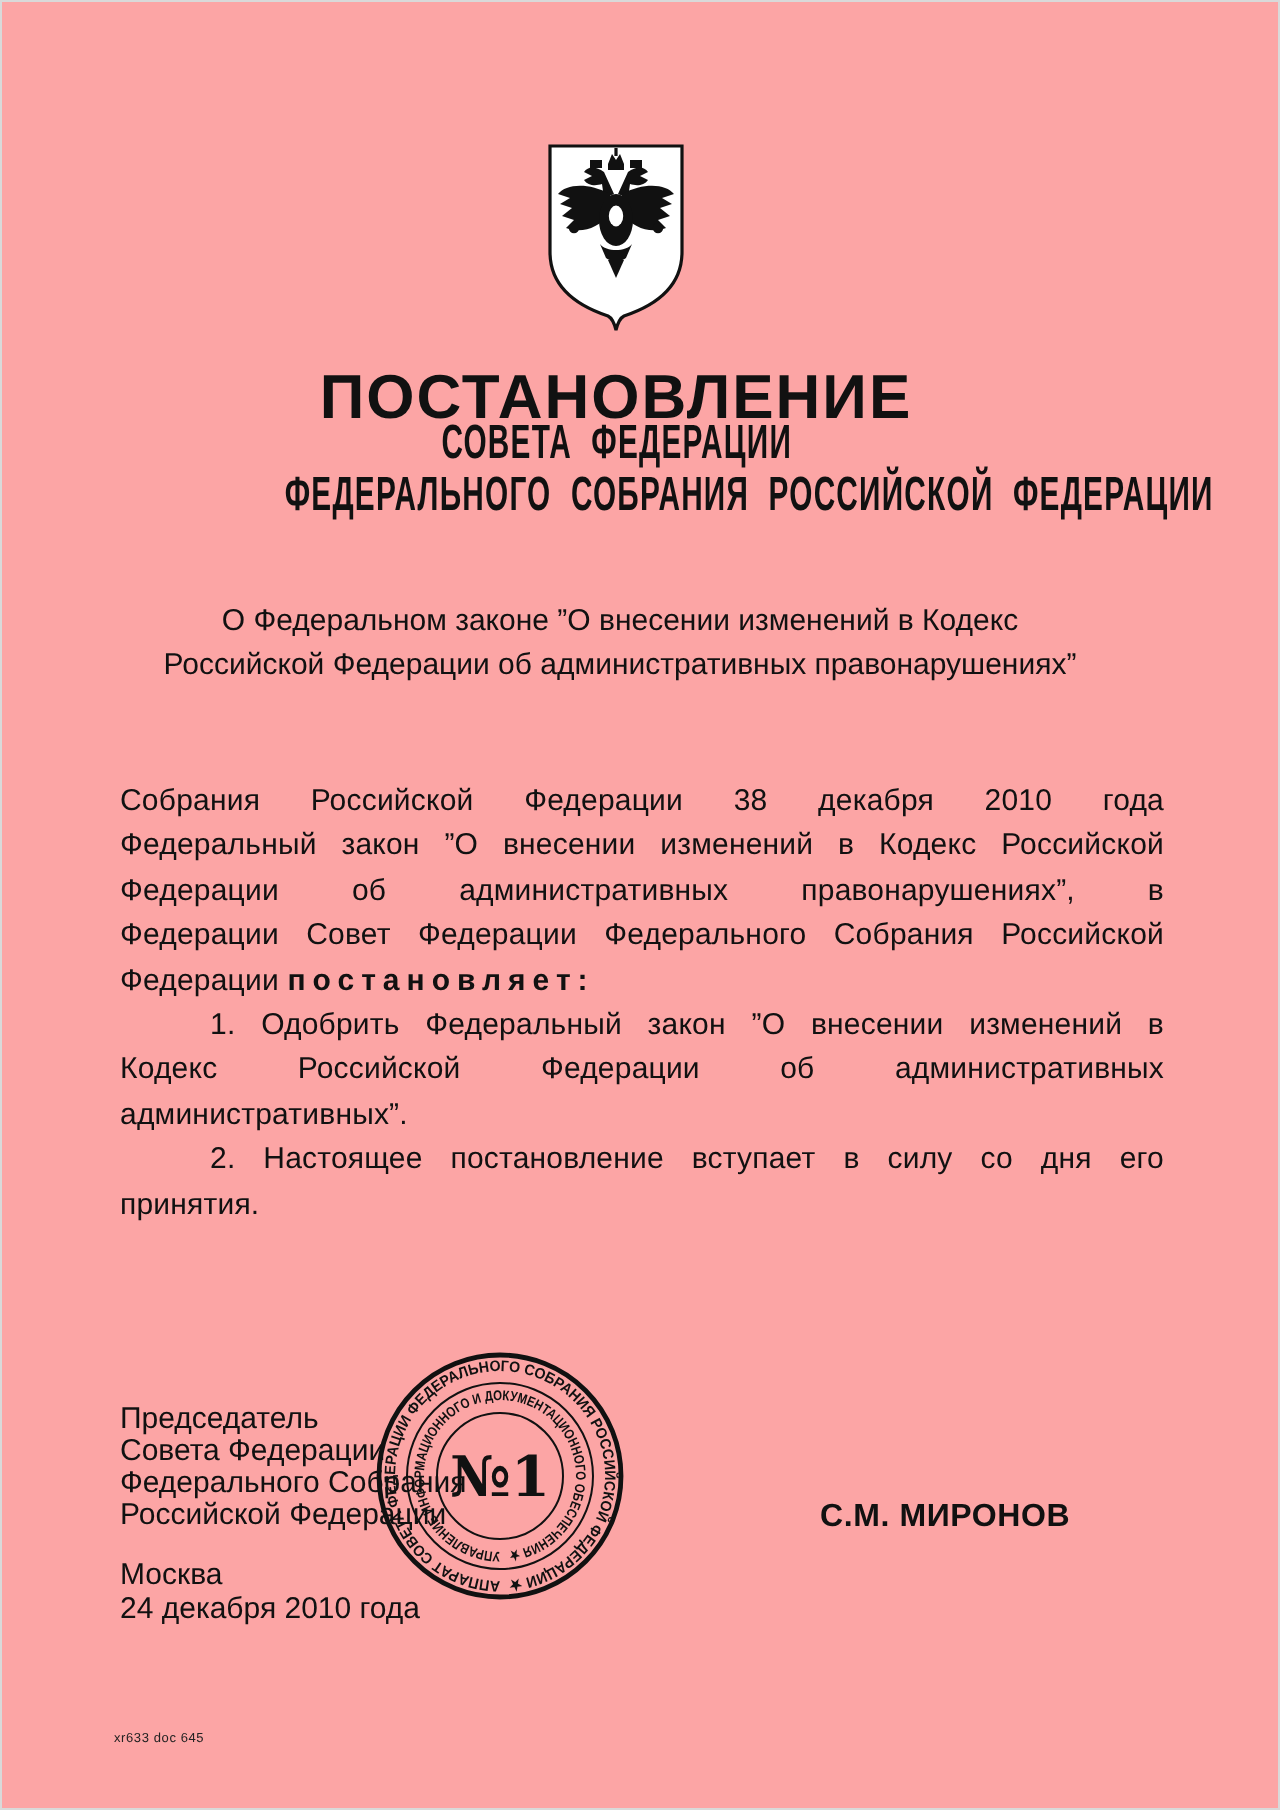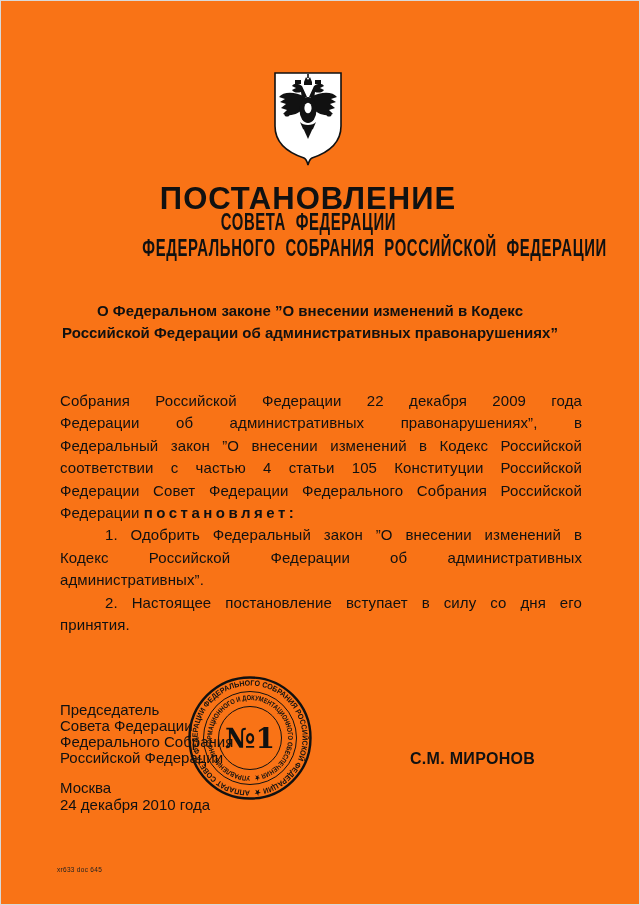--- a/index.html
+++ b/index.html
@@ -1,19 +1,19 @@
 <!DOCTYPE html>
 <html><head>
 <meta charset="utf-8">
 <style>
   html,body{margin:0;padding:0;background:#e8e8e8;}
   #page{
     position:relative;
     width:640px;height:905px;
-    background:#f97316;
+    background:#fca5a5;
     font-family:"Liberation Sans", sans-serif;
     color:#111;
     overflow:hidden;
     margin:0 auto;
     box-shadow:0 0 0 1px #d9d9d9 inset;
   }
   .abs{position:absolute;}
   
   .emblem{left:271px;top:70px;width:74px;height:98px;}
   
@@ -31,21 +31,21 @@
     font-weight:bold;font-size:24px;
     letter-spacing:1px;word-spacing:8px;
     transform:scaleX(0.62);
     transform-origin:50% 50%;
   }
   .org1{top:208px;}
   .org2{top:234px;}
   
   .title{
     left:36px;top:300px;width:548px;
-    text-align:center;font-weight:bold;font-size:15px;line-height:22.4px;
+    text-align:center;font-weight:normal;font-size:15px;line-height:22.4px;
   }
   
   .maintext{
     left:60px;top:390px;width:522px;
     font-size:15px;line-height:22.4px;letter-spacing:0.1px;
   }
   .jl{text-align:justify;text-align-last:justify;white-space:normal;}
   .ll{text-align:left;text-align-last:left;}
   .ind{text-indent:45px;}
   .resolves{
@@ -114,24 +114,23 @@
   <div class="abs org-line org2">
     <span class="squeeze">ФЕДЕРАЛЬНОГО СОБРАНИЯ РОССИЙСКОЙ ФЕДЕРАЦИИ</span>
   </div>
 
   <div class="abs title">
     <div>О Федеральном законе ”О внесении изменений в Кодекс</div>
     <div>Российской Федерации об административных правонарушениях”</div>
   </div>
 
   <div class="abs maintext">
-    <div class="jl">Собрания Российской Федерации 22 декабря 2009 года</div>
+    <div class="jl">Собрания Российской Федерации 38 декабря 2010 года</div>
+    <div class="jl">Федеральный закон ”О внесении изменений в Кодекс Российской</div>
     <div class="jl">Федерации об административных правонарушениях”, в</div>
-    <div class="jl">Федеральный закон ”О внесении изменений в Кодекс Российской</div>
-    <div class="jl">соответствии с частью 4 статьи 105 Конституции Российской</div>
     <div class="jl">Федерации Совет Федерации Федерального Собрания Российской</div>
     <div class="ll"><span>Федерации </span><span class="resolves">постановляет:</span></div>
     <div class="jl ind">1. Одобрить Федеральный закон ”О внесении изменений в</div>
     <div class="jl">Кодекс Российской Федерации об административных</div>
     <div class="ll">административных”.</div>
     <div class="jl ind">2. Настоящее постановление вступает в силу со дня его</div>
     <div class="ll">принятия.</div>
   </div>
 
   <div class="abs sig">

